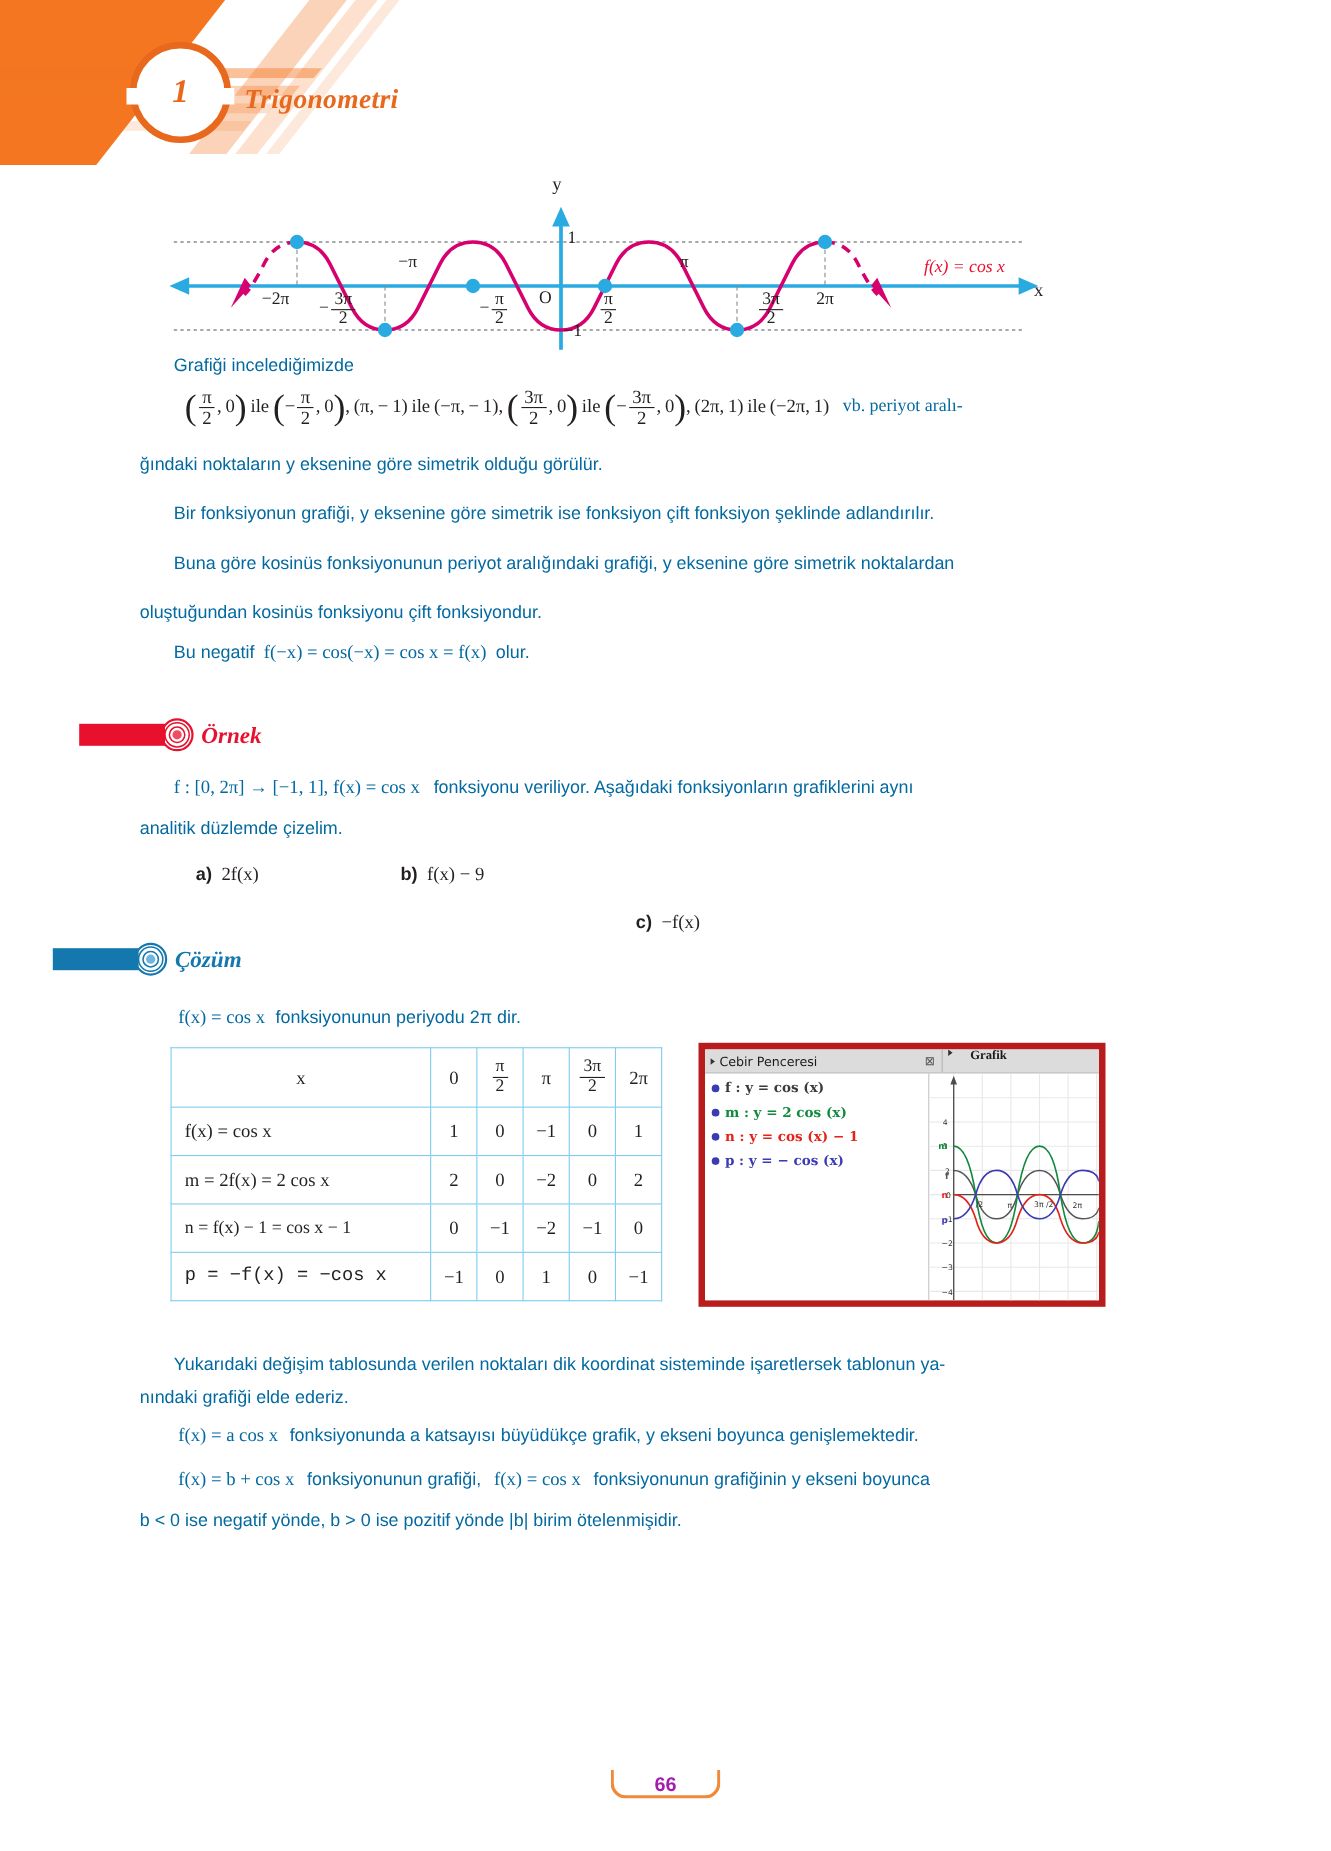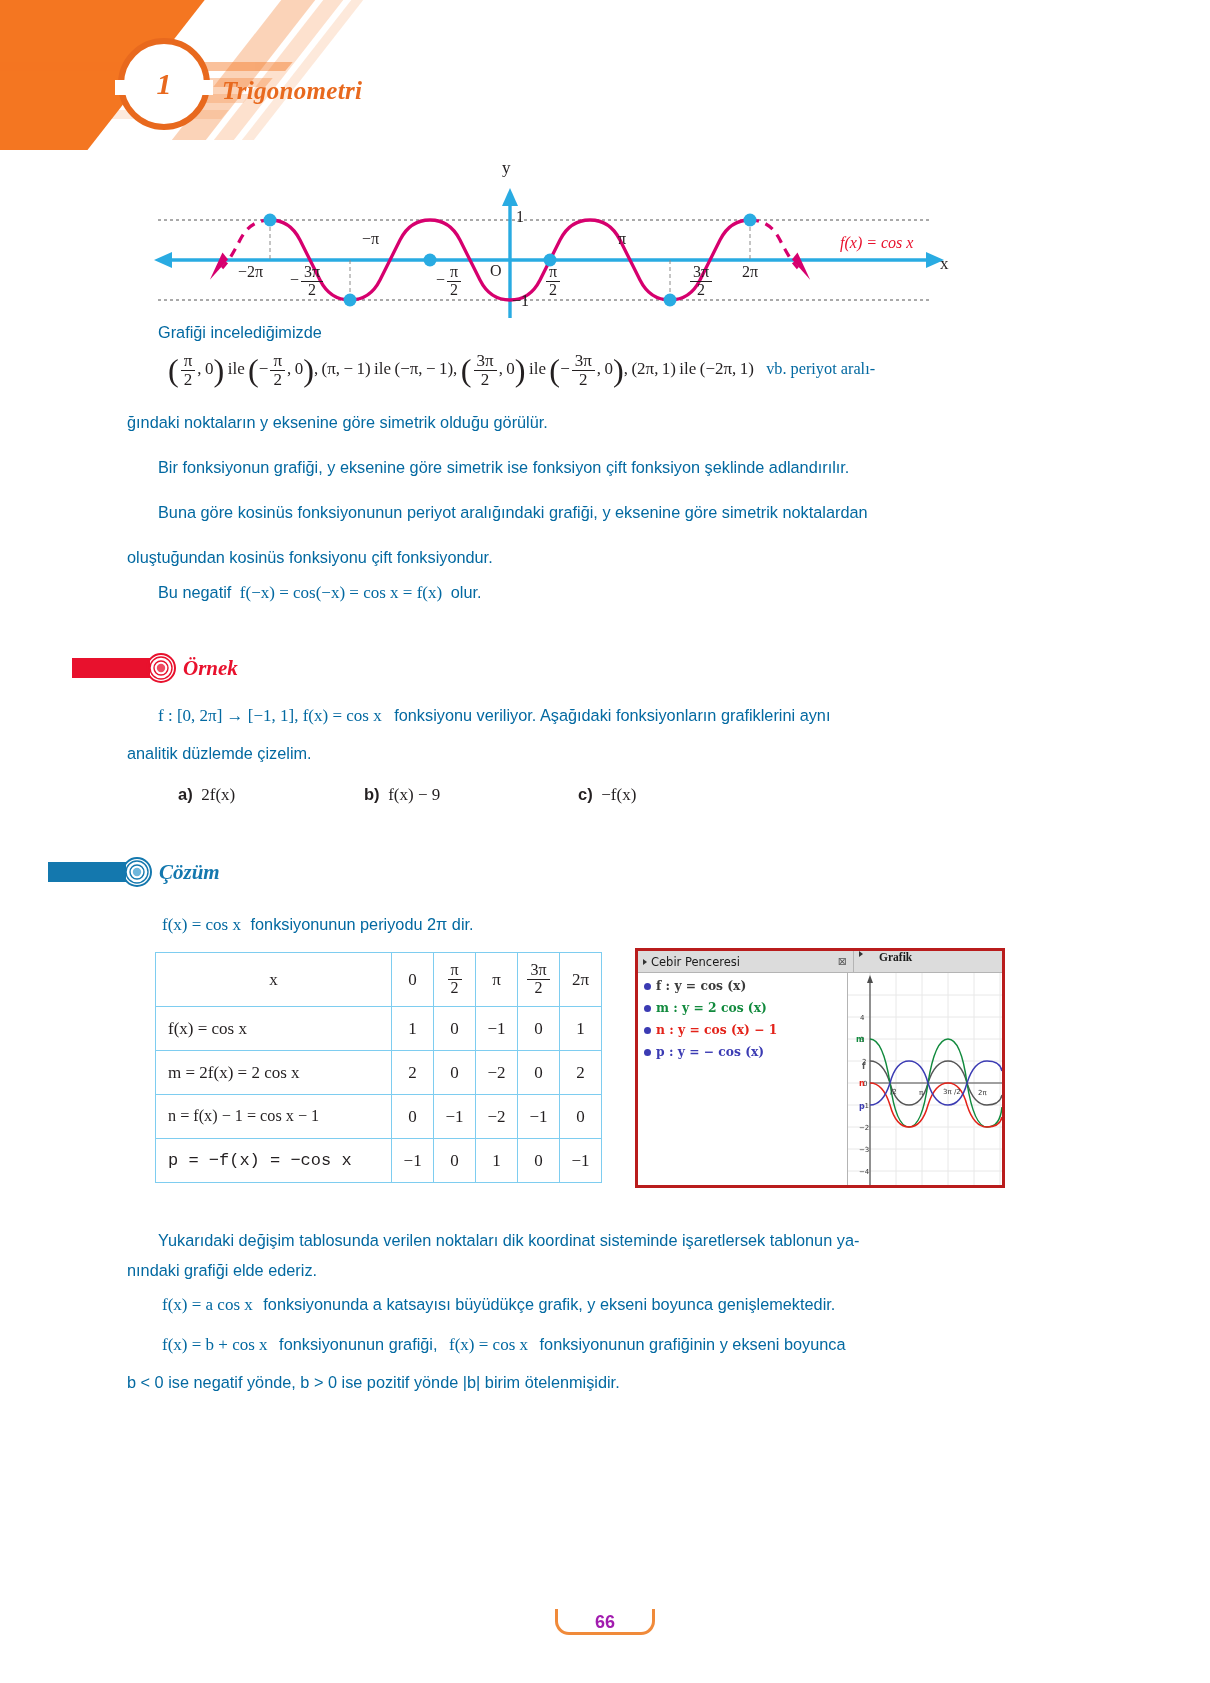--- a/index.html
+++ b/index.html
@@ -98,21 +98,21 @@
     text-align:center; vertical-align:middle; color:#231f20;
   }
   .vtable td.lbl { text-align:left; padding-left:12px; width:225px; }
   .vtable td.lbl.ctr { text-align:center; padding-left:0; }
   .vtable td.val { width:40px; }
   .vtable tr:first-child td { height:54px; }
 
   
   .gg {
     position:absolute; left:635px; top:948px; width:370px; height:240px;
-    border:3px solid #b91c1c; background:#fff; overflow:hidden;
+    border:6px solid #b91c1c; background:#fff; overflow:hidden;
     font-family:"DejaVu Sans", sans-serif;
   }
   .gg-head { display:flex; height:22px; background:#dcdcdc; border-bottom:1px solid #b4b4b4; }
   .gg-head .t1 { width:216px; display:flex; align-items:center; gap:4px;
                  padding-left:5px; border-right:1px solid #b4b4b4; position:relative;}
   .gg-head .t2 { flex:1; display:flex; align-items:flex-start; gap:16px; padding-left:5px;font-family:Liberation Serif, serif; }
   .gg-title { font-size:11.5px; color:#1a1a1a; }
   .gg-title.b { font-weight:bold; }
   .tri { width:0;height:0;border-left:4px solid #333;border-top:3px solid transparent;border-bottom:3px solid transparent; }
   .gg-close { position:absolute; right:6px; top:4px; font-size:11px; color:#555; }
@@ -304,21 +304,21 @@
 
 <div class="para" style="left:178px; top:785px; width:640px;">
   <span style="position:absolute; left:0; font-size:16.5px;">
     <b>a)</b>
     <span class="mathtext" style="font-size:17px; margin-left:4px;">2f(x)</span>
   </span>
   <span style="position:absolute; left:186px; font-size:16.5px;">
     <b>b)</b>
     <span class="mathtext" style="font-size:17px; margin-left:4px;">f(x) − 9</span>
   </span>
-  <span style="position:absolute; left:400px; font-size:16.5px;">
+  <span style="position:absolute; left:400px; font-size:16.5px;margin-top:44px;">
     <b>c)</b>
     <span class="mathtext" style="font-size:17px; margin-left:4px;">−f(x)</span>
   </span>
 </div>
 
 <div class="badge" style="left:48px; top:857px;">
   <div class="badge-bar" style="background:#1478AE;"></div>
   <div class="badge-rings" style="border:2px solid #1478AE;">
     <svg width="26" height="26" viewBox="0 0 26 26">
       <circle cx="13" cy="13" r="11" fill="none" stroke="#1478AE" stroke-width="1.4"></circle>

